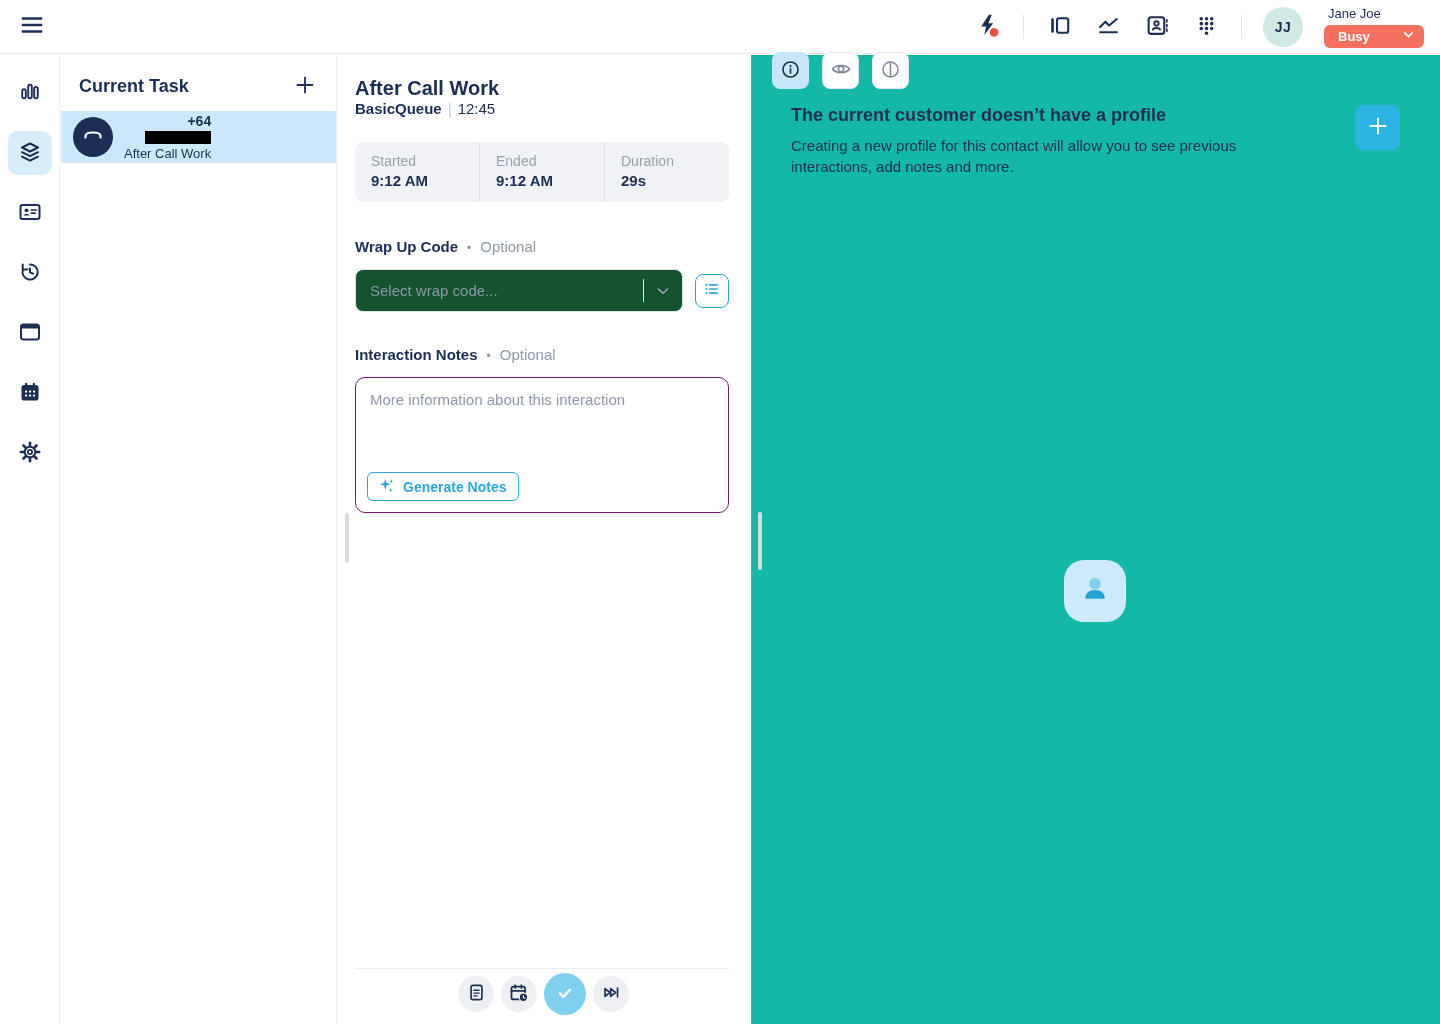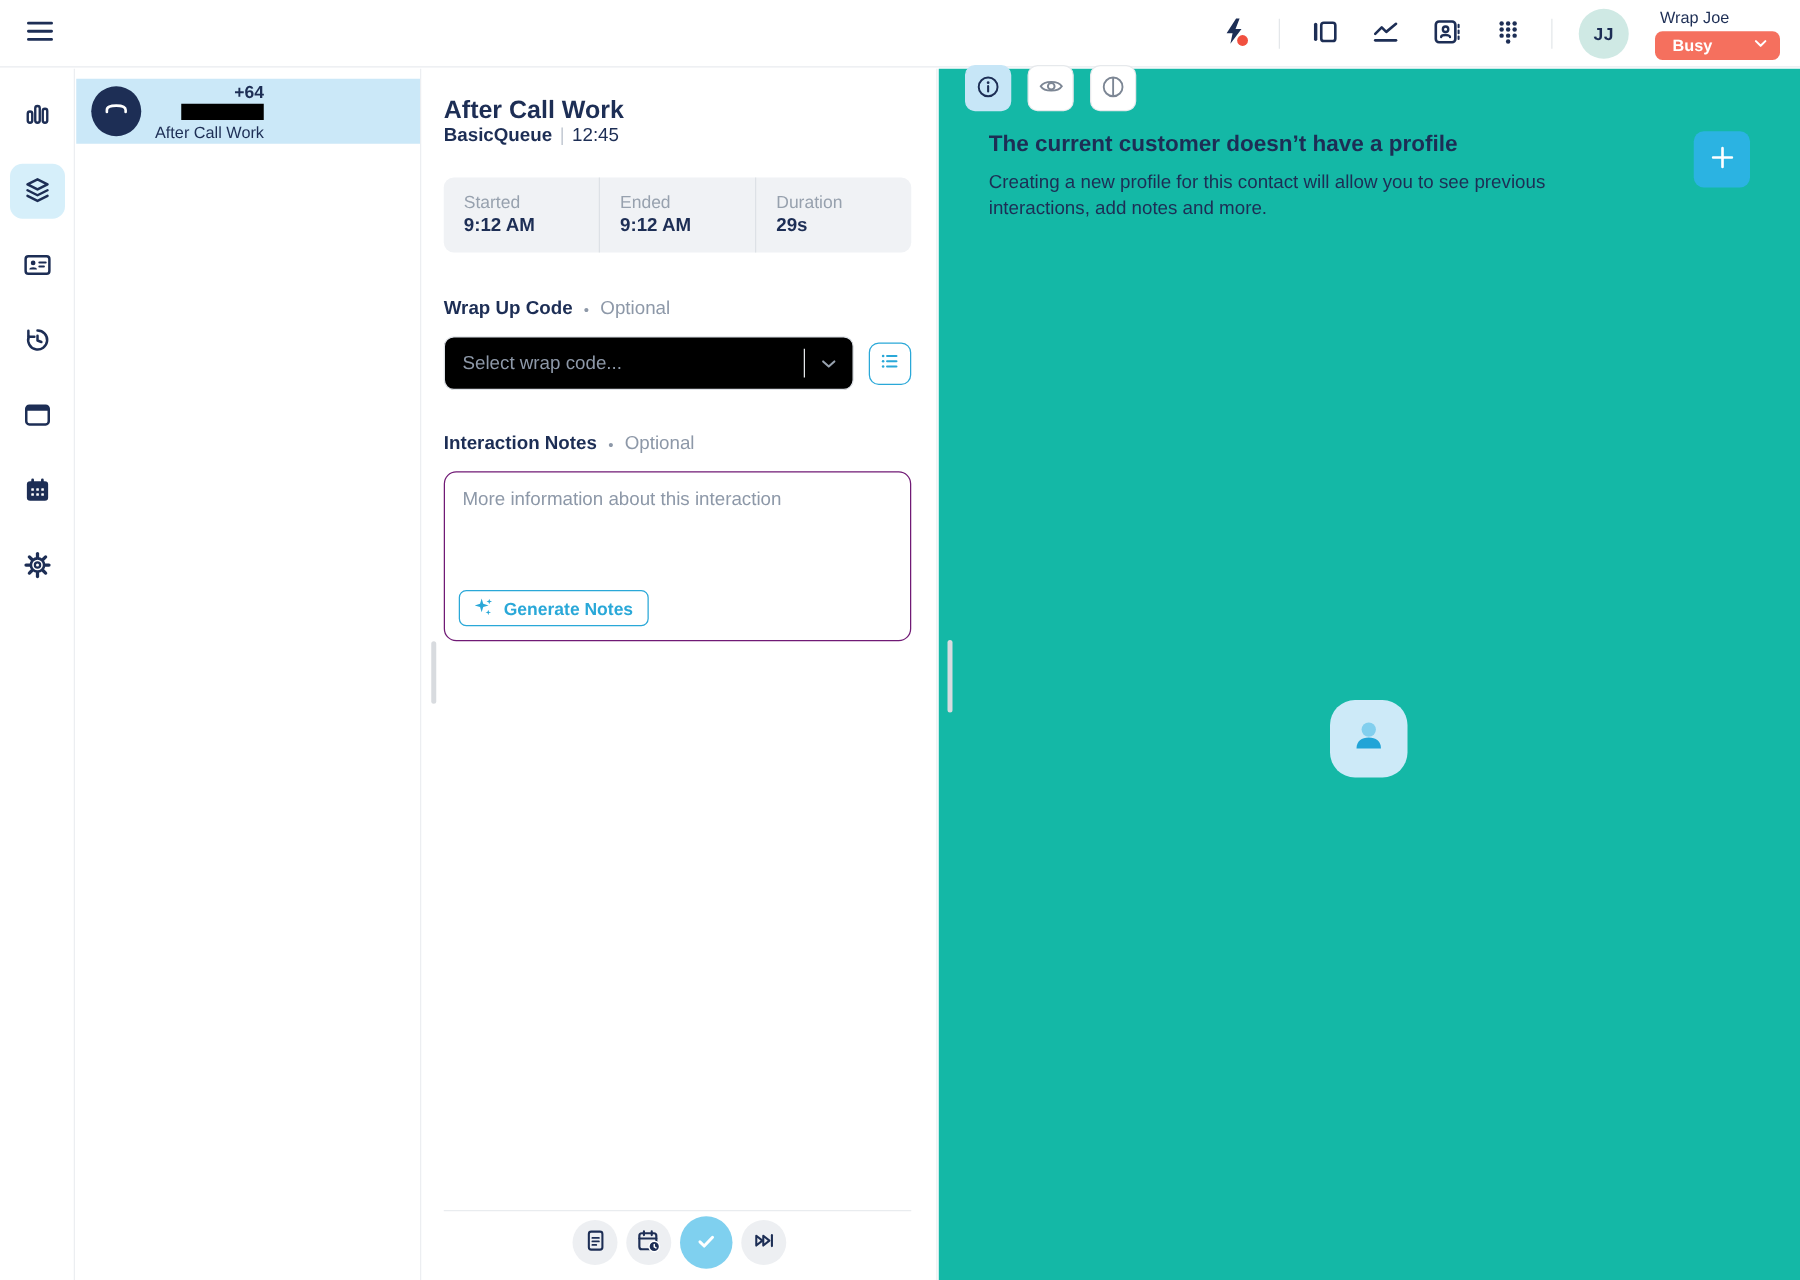--- a/index.html
+++ b/index.html
@@ -50,21 +50,21 @@
   .stat-cell { flex:1; padding:11px 0 12px 16px; display:flex; flex-direction:column; gap:3px; }
   .stat-cell + .stat-cell { border-left:1px solid #dde1e6; }
   .stat-label { font-size:14px; color:#97a1ae; }
   .stat-value { font-size:15px; font-weight:bold; color:#1d2e55; }
   .field-label-row { display:flex; align-items:flex-end; gap:9px; }
   .field-label { font-size:15px; font-weight:bold; color:#1d2e55; }
   .field-bullet { font-size:12px; color:#8d98a8; }
   .field-optional { font-size:15px; color:#8d98a8; }
   .wrap-section { margin-top:36px; }
   .select-row { margin-top:14px; display:flex; align-items:center; gap:12px; }
-  .select-box { flex:1; height:43px; border:1px solid #dfe3e8; border-radius:8px; display:flex; align-items:center; cursor:pointer; background:#000000; }
+  .select-box { flex:1; height:43px; border:1px solid #dfe3e8; border-radius:8px; display:flex; align-items:center; cursor:pointer; background:#14532d; }
   .select-placeholder { flex:1; padding-left:14px; font-size:15px; color:#8d98a8; text-align:left; }
   .select-divider { width:1px; height:23px; background:#e4e7ea; }
   .select-caret { width:38px; display:flex; align-items:center; justify-content:center; }
   .list-btn { width:34px; height:34px; border:1.5px solid #2aa8d8; border-radius:8px; background:#fff; display:flex; align-items:center; justify-content:center; cursor:pointer; flex:none; }
   .notes-section { margin-top:34px; }
   .notes-box { margin-top:14px; position:relative; height:136px; border:1px solid #701a75; border-radius:10px; background:#fff; }
   .notes-textarea { width:100%; height:88px; border:none; outline:none; resize:none; background:transparent; border-radius:10px;
                     padding:13px 14px; font-size:15px; color:#1d2e55; font-family:inherit; }
   .notes-textarea::placeholder { color:#8d98a8; }
   .generate-btn { position:absolute; left:11px; bottom:11px; height:29px; border:1.5px solid #2aa8d8; border-radius:6px; background:#fff;
@@ -153,21 +153,21 @@
             <circle cx="17" cy="14.9" r="1.7"></circle>
           <circle cx="12" cy="19.4" r="1.7"></circle>
         </svg>
       </span>
     </button>
     <div class="tb-sep"></div>
     <div class="avatar-circle">
       <span>JJ</span>
     </div>
     <div class="user-block">
-      <span class="user-name">Wrap Joe</span>
+      <span class="user-name">Jane Joe</span>
       <button class="status-pill">
         <span>Busy</span>
         <span>
           <svg width="13" height="13" viewBox="0 0 24 24" fill="none" stroke="#fff" stroke-width="3" stroke-linecap="round" stroke-linejoin="round">
               <path d="M5 9 L12 16 L19 9"></path>
             </svg>
         </span>
       </button>
     </div>
   </div>
@@ -250,20 +250,30 @@
             <path d="M16.4 7.6 L18.5 5.5"></path>
         </g>
         <circle cx="12" cy="12" r="5.3" stroke-width="2.1"></circle>
         <circle cx="12" cy="12" r="2.1" stroke-width="1.8"></circle>
       </svg>
     </span>
   </button>
 </nav>
 
 <section class="task-panel">
+  <div class="task-panel-header">
+    <span class="task-panel-title">Current Task</span>
+    <button class="add-task-btn">
+      <span>
+        <svg width="24" height="24" viewBox="0 0 24 24" fill="none" stroke="#1d2e55" stroke-width="1.8" stroke-linecap="round">
+            <path d="M12 4.5v15M4.5 12h15"></path>
+          </svg>
+      </span>
+    </button>
+  </div>
   <div class="task-item">
     <div class="task-phone-circle">
       <span>
         <svg width="24" height="24" viewBox="0 0 24 24" fill="none" stroke="#ffffff" stroke-width="2.1" stroke-linecap="round">
           <path d="M4.5 14.6 L4.5 13 Q4.5 9.5 12 9.5 Q19.5 9.5 19.5 13 L19.5 14.6"></path>
         </svg>
       </span>
     </div>
     <div class="task-texts">
       <div class="task-number-row">

